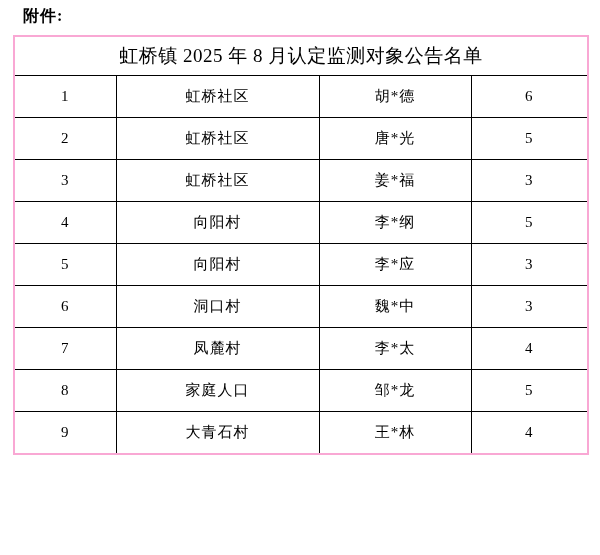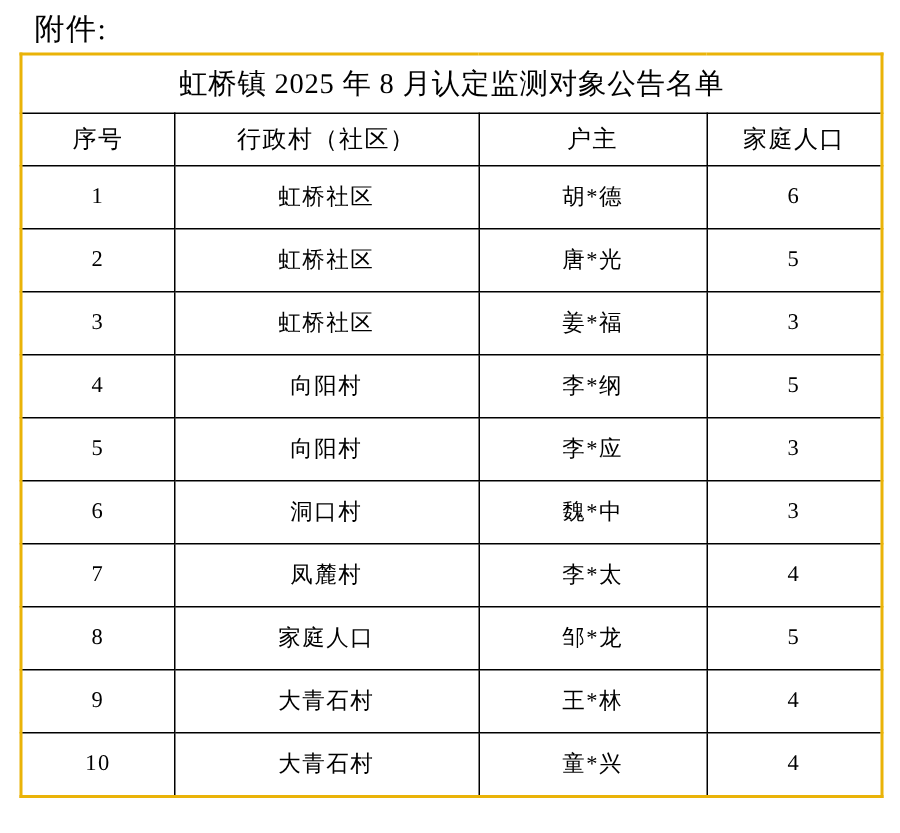--- a/index.html
+++ b/index.html
@@ -10,31 +10,32 @@
     height: 555px;
     font-family: "Liberation Serif", "DejaVu Serif", serif;
     color: #000000;
     position: relative;
     overflow: hidden;
   }
   .attachment-label {
     position: absolute;
     left: 23px;
     top: 6px;
-    font-size: 20px;
+    font-size: 16px;
     letter-spacing: 1px;
+    font-weight: bold;
   }
   table.announce-table {
     position: absolute;
     left: 13px;
     top: 35px;
     width: 574px;
     border-collapse: collapse;
     table-layout: fixed;
-    border: 2px solid #eab308;
+    border: 2px solid #f9a8d4;
   }
   table.announce-table th,
   table.announce-table td {
     border: 1px solid #000000;
     text-align: center;
     vertical-align: middle;
     font-weight: normal;
     padding: 0;
     overflow: hidden;
     white-space: nowrap;
@@ -63,26 +64,20 @@
 <table class="announce-table">
   <colgroup>
     <col style="width:102px">
     <col style="width:203px">
     <col style="width:152px">
     <col style="width:117px">
   </colgroup>
   <tbody>
     <tr class="title-row">
       <td colspan="4">虹桥镇 2025 年 8 月认定监测对象公告名单</td>
-    </tr>
-    <tr class="header-row">
-      <th>序号</th>
-      <th>行政村（社区）</th>
-      <th>户主</th>
-      <th>家庭人口</th>
     </tr>
     <tr class="data-row">
       <td>1</td>
       <td>虹桥社区</td>
       <td>胡*德</td>
       <td>6</td>
     </tr>
     <tr class="data-row">
       <td>2</td>
       <td>虹桥社区</td>
@@ -124,20 +119,14 @@
       <td>家庭人口</td>
       <td>邹*龙</td>
       <td>5</td>
     </tr>
     <tr class="data-row">
       <td>9</td>
       <td>大青石村</td>
       <td>王*林</td>
       <td>4</td>
     </tr>
-    <tr class="data-row">
-      <td>10</td>
-      <td>大青石村</td>
-      <td>童*兴</td>
-      <td>4</td>
-    </tr>
   </tbody>
 </table>
 
 </body></html>

